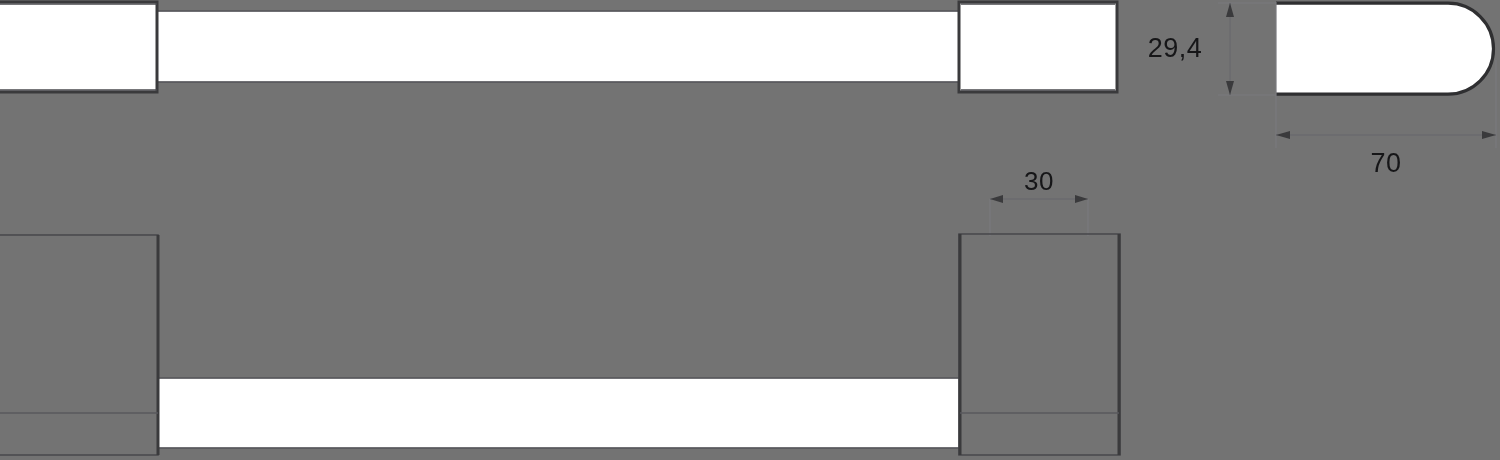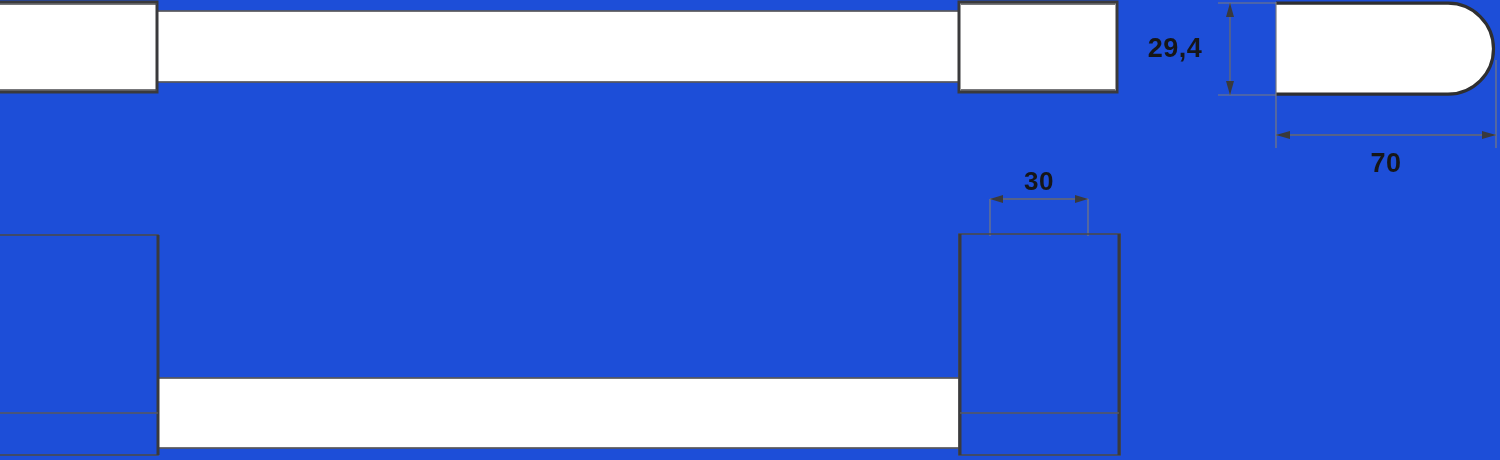--- a/index.html
+++ b/index.html
@@ -10,22 +10,21 @@
   body {
     width: 1500px;
     height: 460px;
     font-family: "Liberation Sans", sans-serif;
     overflow: hidden;
   }
   #drawing-root {
     position: relative;
     width: 1500px;
     height: 460px;
-    background: #1d4ed8;
-    font-weight: bold;
+    background: #737373;
   }
   svg.cad {
     display: block;
     width: 1500px;
     height: 460px;
   }
   .outline {
     fill: #ffffff;
     stroke: #3a3a3c;
     stroke-width: 3;

